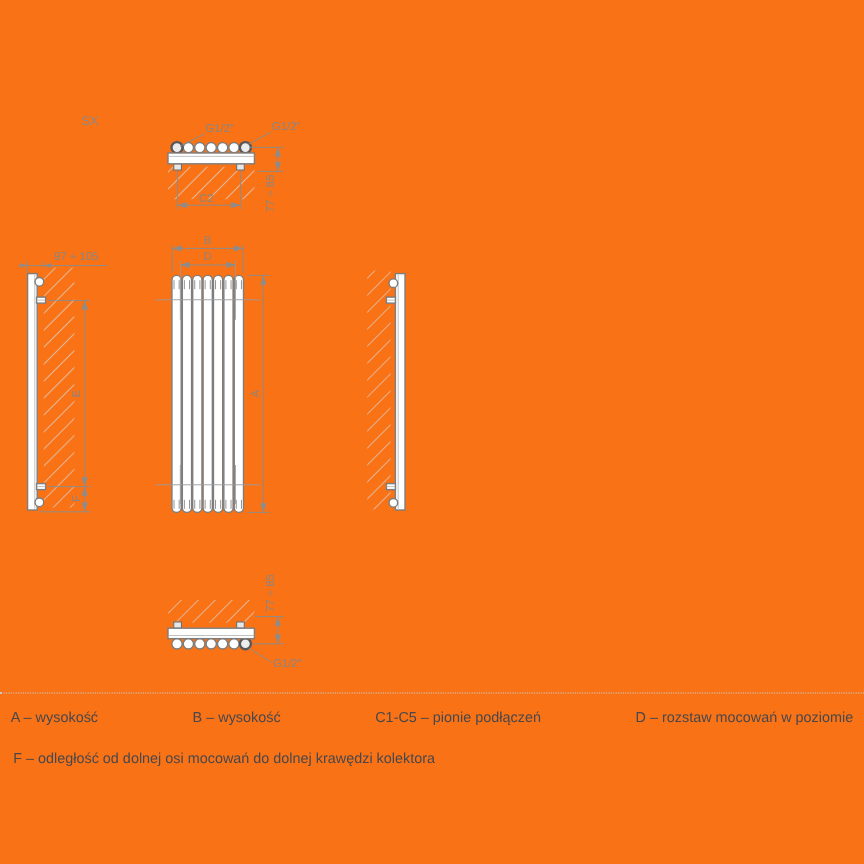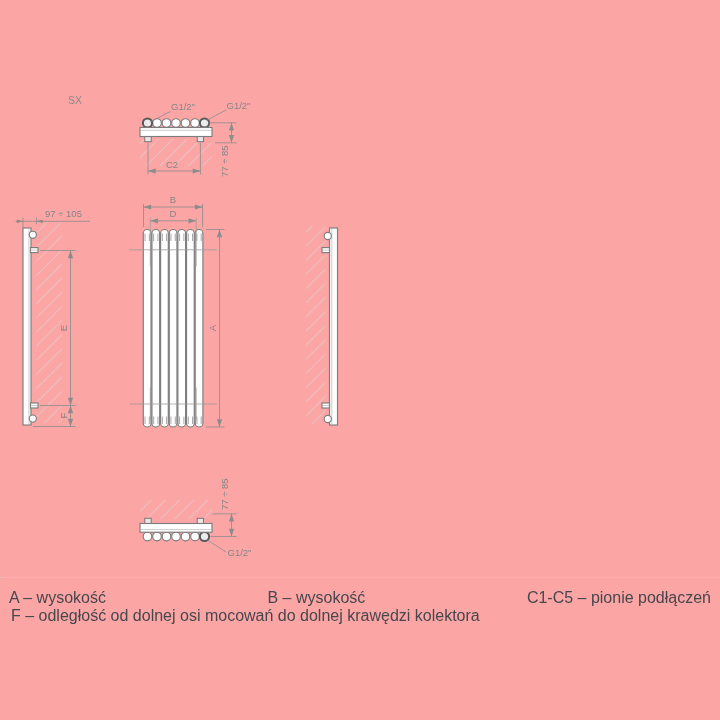--- a/index.html
+++ b/index.html
@@ -1,36 +1,36 @@
 <!DOCTYPE html>
 <html><head>
 <meta charset="utf-8">
 <style>
   html,body{margin:0;padding:0;background:#ffffff;}
   body{width:720px;height:720px;font-family:"Liberation Sans",sans-serif;}
-  .stage{position:relative;width:720px;height:720px;background:#fca5a5;overflow:hidden;}
+  .stage{position:relative;width:720px;height:720px;background:#f97316;overflow:hidden;}
   svg{position:absolute;top:0;left:0;display:block;}
 
   
   .fw{fill:#ffffff;stroke:#7d7d7d;stroke-width:1.15;}
   .inner{stroke:#a8a8a8;stroke-width:0.6;fill:none;}
   .dim{stroke:#8c8c8c;stroke-width:0.8;fill:none;}
   .axis{stroke:#9a9a9a;stroke-width:0.75;fill:none;}
   .tick{stroke:#8f8f8f;stroke-width:0.8;fill:none;}
   .fit{fill:#ececec;stroke:#58585a;stroke-width:2;}
   .foot{fill:#e6e6e6;stroke:#6e6e6e;stroke-width:0.9;}
   .lbl{fill:#868686;font-size:9.5px;font-family:"Liberation Sans",sans-serif;}
   .lblv{fill:#8a8a8a;font-size:10.5px;font-family:"Liberation Sans",sans-serif;}
   .arrfill{fill:#8c8c8c;}
 
   
   .legend-sep{position:absolute;top:577px;left:0;width:720px;height:0;border-top:1px dotted #c9c9c9;}
-  .legend{position:absolute;top:591px;left:0;width:720px;color:#47474d;font-size:16px;line-height:14px;}
+  .legend{position:absolute;top:591px;left:0;width:720px;color:#47474d;font-size:12px;line-height:14px;}
   .legend .row1{display:flex;justify-content:space-between;padding:0 9px;white-space:nowrap;}
-  .legend .row2{padding:0 9px 0 11px;margin-top:4px;white-space:nowrap;}
+  .legend .row2{padding:0 9px 0 11px;margin-top:20px;white-space:nowrap;}
 </style>
 </head>
 <body>
 
 <div class="stage">
 
   <svg width="720" height="577" viewBox="0 0 720 577">
     <defs>
       <pattern id="hatch" width="10" height="10" patternUnits="userSpaceOnUse" patternTransform="rotate(45)">
         <line x1="0" y1="0" x2="0" y2="10" stroke="#d7d7d7" stroke-width="1.1"></line>
@@ -203,19 +203,20 @@
     </g>
   </svg>
 
   <div class="legend-sep"></div>
 
   <div class="legend">
     <div class="row1">
       <span>A – wysokość</span>
       <span>B – wysokość</span>
       <span>C1-C5 – pionie podłączeń</span>
+      <span>D – rozstaw mocowań w poziomie</span>
     </div>
     <div class="row2">
       <span>F – odległość od dolnej osi mocowań do dolnej krawędzi kolektora</span>
     </div>
   </div>
 
 </div>
 
 </body></html>

